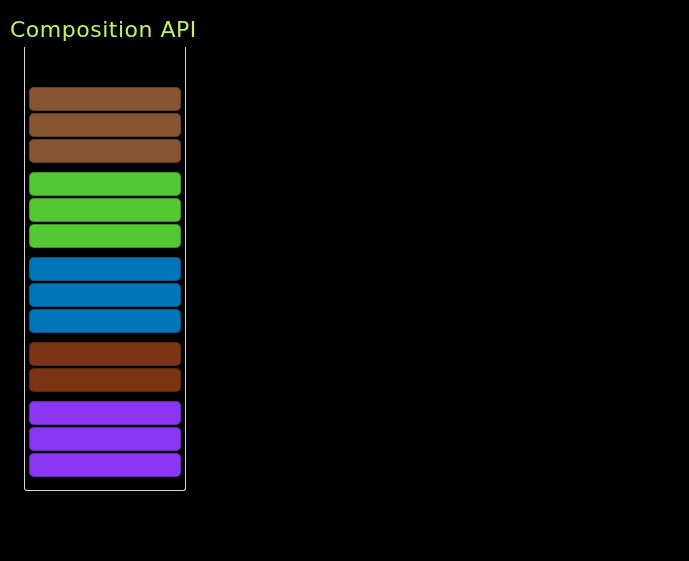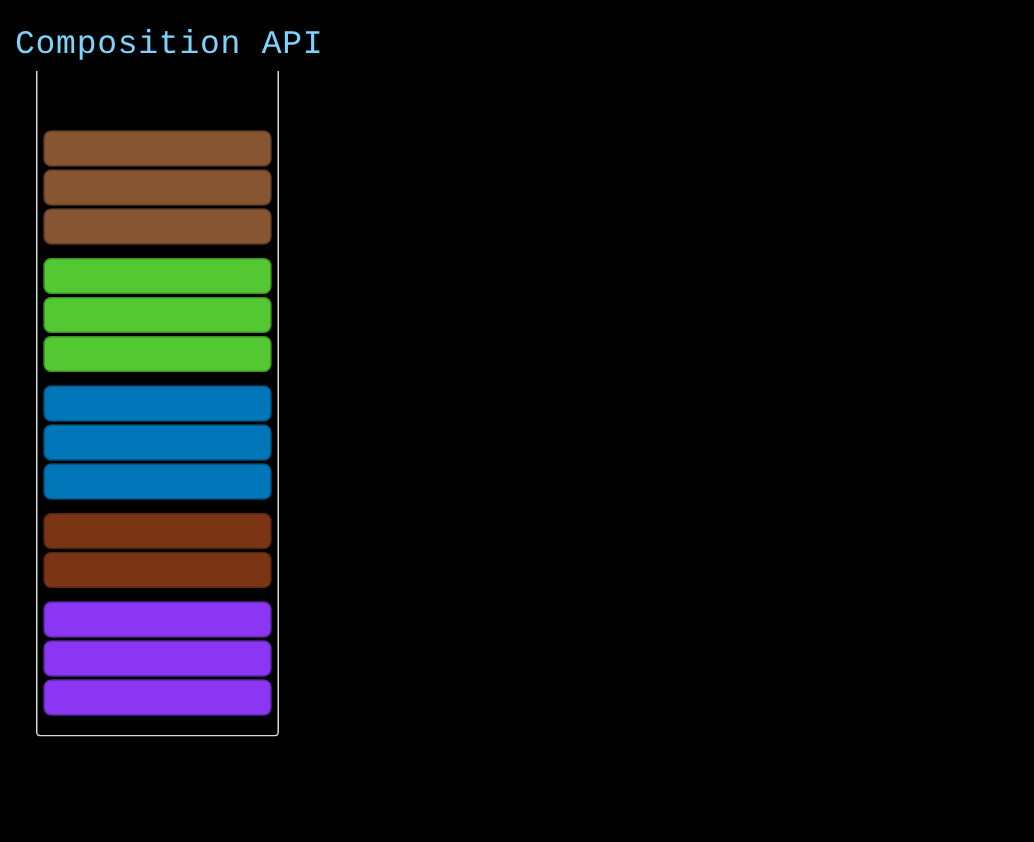--- a/index.html
+++ b/index.html
@@ -47,21 +47,21 @@
     height: 24px;
     margin: 0 4px 2px 4px;
     border-radius: 5px;
     box-shadow: inset 0 0 0 1px rgba(0,0,0,0.25);
   }
 </style>
 </head>
 <body>
 
 <div class="canvas">
-  <div class="diagram-title" style="color: #7dd3fc; font-family: Liberation Mono, monospace;">Composition API</div>
+  <div class="diagram-title" style="color: #bef264;">Composition API</div>
   <div class="stack-container" style="border-color: rgb(216, 216, 216);">
       <div class="bar-group">
         <div class="stack-bar" style="background: rgb(135, 85, 50);"></div>
         <div class="stack-bar" style="background: rgb(135, 85, 50);"></div>
         <div class="stack-bar" style="background: rgb(135, 85, 50);"></div>
       </div>
       <div class="bar-group">
         <div class="stack-bar" style="background: rgb(83, 200, 50);"></div>
         <div class="stack-bar" style="background: rgb(83, 200, 50);"></div>
         <div class="stack-bar" style="background: rgb(83, 200, 50);"></div>

